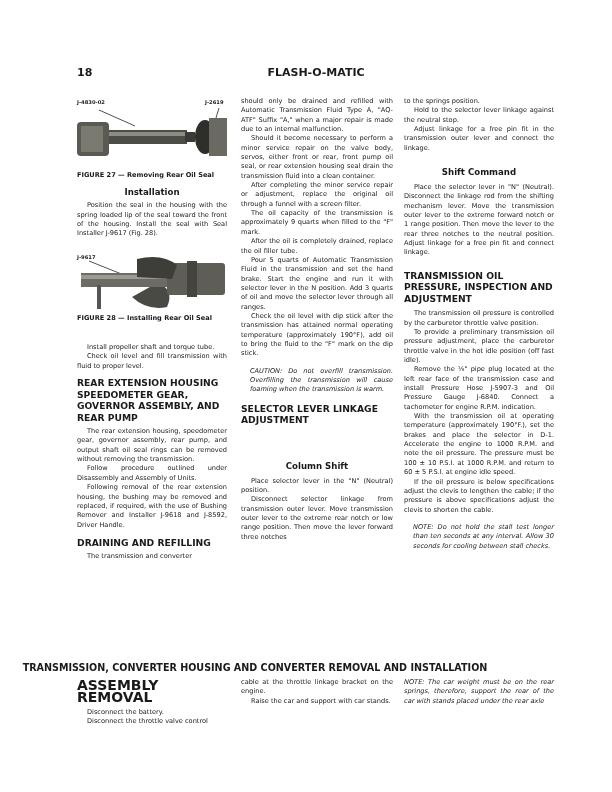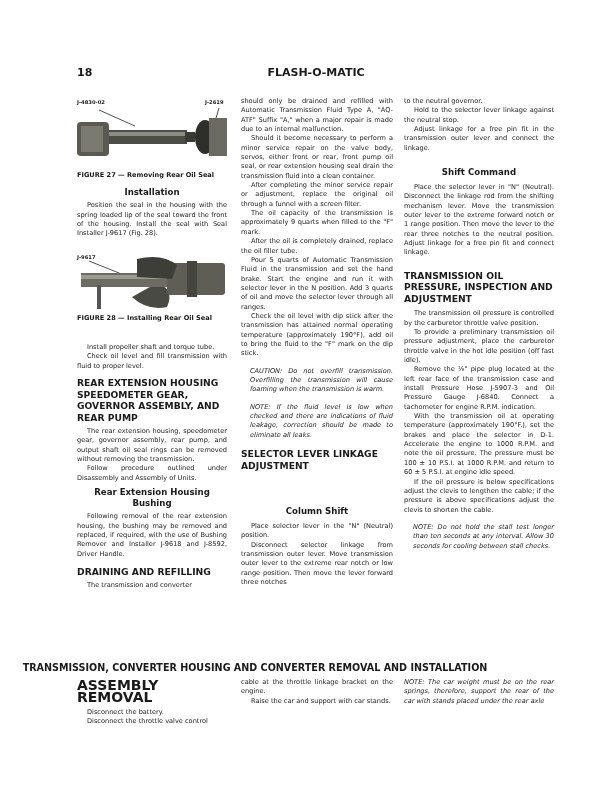--- a/index.html
+++ b/index.html
@@ -67,44 +67,42 @@
         <rect x="110" y="12" width="10" height="36" fill="#45453f"></rect>
         <path d="M60 10 Q85 4 100 16 L95 30 L60 28 Z" fill="#3e3e38"></path>
       </svg>
     </div>
     <div class="figcap">FIGURE 28 — Installing Rear Oil Seal</div>
     <p style="margin-top:20px;">Install propeller shaft and torque tube.</p>
     <p>Check oil level and fill transmission with fluid to proper level.</p>
     <div class="h1" style="margin-top:6px;margin-bottom:4px;">REAR EXTENSION HOUSING SPEEDOMETER GEAR, GOVERNOR ASSEMBLY, AND REAR PUMP</div>
     <p>The rear extension housing, speedometer gear, governor assembly, rear pump, and output shaft oil seal rings can be removed without removing the transmission.</p>
     <p>Follow procedure outlined under Disassembly and Assembly of Units.</p>
-    <div class="h2" style="margin-top:4px;margin-bottom:3px;">Rear Extension Housing Bushing</div>
     <p>Following removal of the rear extension housing, the bushing may be removed and replaced, if required, with the use of Bushing Remover and Installer J-9618 and J-8592, Driver Handle.</p>
     <div class="h1" style="margin-top:7px;margin-bottom:4px;">DRAINING AND REFILLING</div>
     <p>The transmission and converter</p>
   </div>
 
   <div class="col c2">
     <p class="noind">should only be drained and refilled with Automatic Transmission Fluid Type A, "AQ-ATF" Suffix "A," when a major repair is made due to an internal malfunction.</p>
     <p>Should it become necessary to perform a minor service repair on the valve body, servos, either front or rear, front pump oil seal, or rear extension housing seal drain the transmission fluid into a clean container.</p>
     <p>After completing the minor service repair or adjustment, replace the original oil through a funnel with a screen filter.</p>
     <p>The oil capacity of the transmission is approximately 9 quarts when filled to the "F" mark.</p>
     <p>After the oil is completely drained, replace the oil filler tube.</p>
     <p>Pour 5 quarts of Automatic Transmission Fluid in the transmission and set the hand brake. Start the engine and run it with selector lever in the N position. Add 3 quarts of oil and move the selector lever through all ranges.</p>
     <p>Check the oil level with dip stick after the transmission has attained normal operating temperature (approximately 190°F), add oil to bring the fluid to the "F" mark on the dip stick.</p>
     <p class="noind note" style="margin-top:8px;">CAUTION: Do not overfill transmission. Overfilling the transmission will cause foaming when the transmission is warm.</p>
-    <p class="noind note" style="margin-top:8px;">NOTE: If the fluid level is low when checked and there are indications of fluid leakage, correction should be made to eliminate all leaks.</p>
     <div class="h1" style="margin-top:8px;">SELECTOR LEVER LINKAGE ADJUSTMENT</div>
     <div class="h2" style="margin-bottom:5px;margin-top:35px;">Column Shift</div>
     <p>Place selector lever in the "N" (Neutral) position.</p>
     <p>Disconnect selector linkage from transmission outer lever. Move transmission outer lever to the extreme rear notch or low range position. Then move the lever forward three notches</p>
   </div>
 
   <div class="col c3">
-    <p class="noind">to the neutral governor.</p>
+    <p class="noind">to the springs position.</p>
     <p>Hold to the selector lever linkage against the neutral stop.</p>
     <p>Adjust linkage for a free pin fit in the transmission outer lever and connect the linkage.</p>
     <div class="h2" style="margin-top:14px;margin-bottom:5px;">Shift Command</div>
     <p>Place the selector lever in "N" (Neutral). Disconnect the linkage rod from the shifting mechanism lever. Move the transmission outer lever to the extreme forward notch or 1 range position. Then move the lever to the rear three notches to the neutral position. Adjust linkage for a free pin fit and connect linkage.</p>
     <div class="h1" style="margin-top:12px;margin-bottom:5px;">TRANSMISSION OIL PRESSURE, INSPECTION AND ADJUSTMENT</div>
     <p>The transmission oil pressure is controlled by the carburetor throttle valve position.</p>
     <p>To provide a preliminary transmission oil pressure adjustment, place the carburetor throttle valve in the hot idle position (off fast idle).</p>
     <p>Remove the ⅛" pipe plug located at the left rear face of the transmission case and install Pressure Hose J-5907-3 and Oil Pressure Gauge J-6840. Connect a tachometer for engine R.P.M. indication.</p>
     <p>With the transmission oil at operating temperature (approximately 190°F.), set the brakes and place the selector in D-1. Accelerate the engine to 1000 R.P.M. and note the oil pressure. The pressure must be 100 ± 10 P.S.I. at 1000 R.P.M. and return to 60 ± 5 P.S.I. at engine idle speed.</p>
     <p>If the oil pressure is below specifications adjust the clevis to lengthen the cable; if the pressure is above specifications adjust the clevis to shorten the cable.</p>

